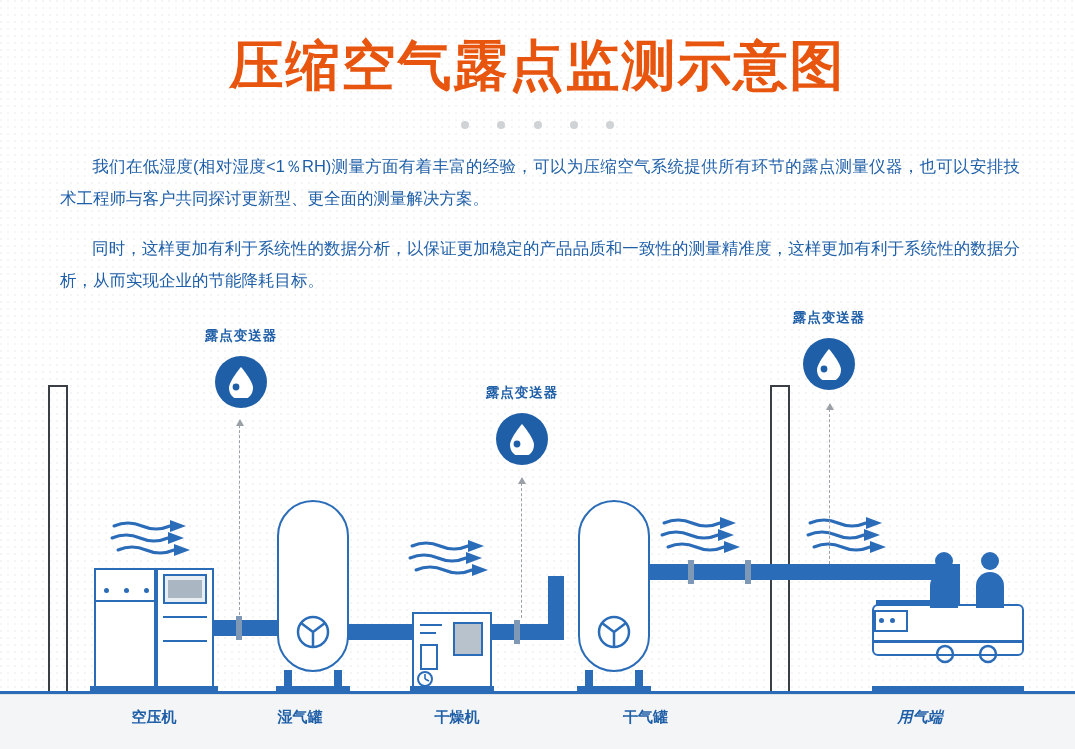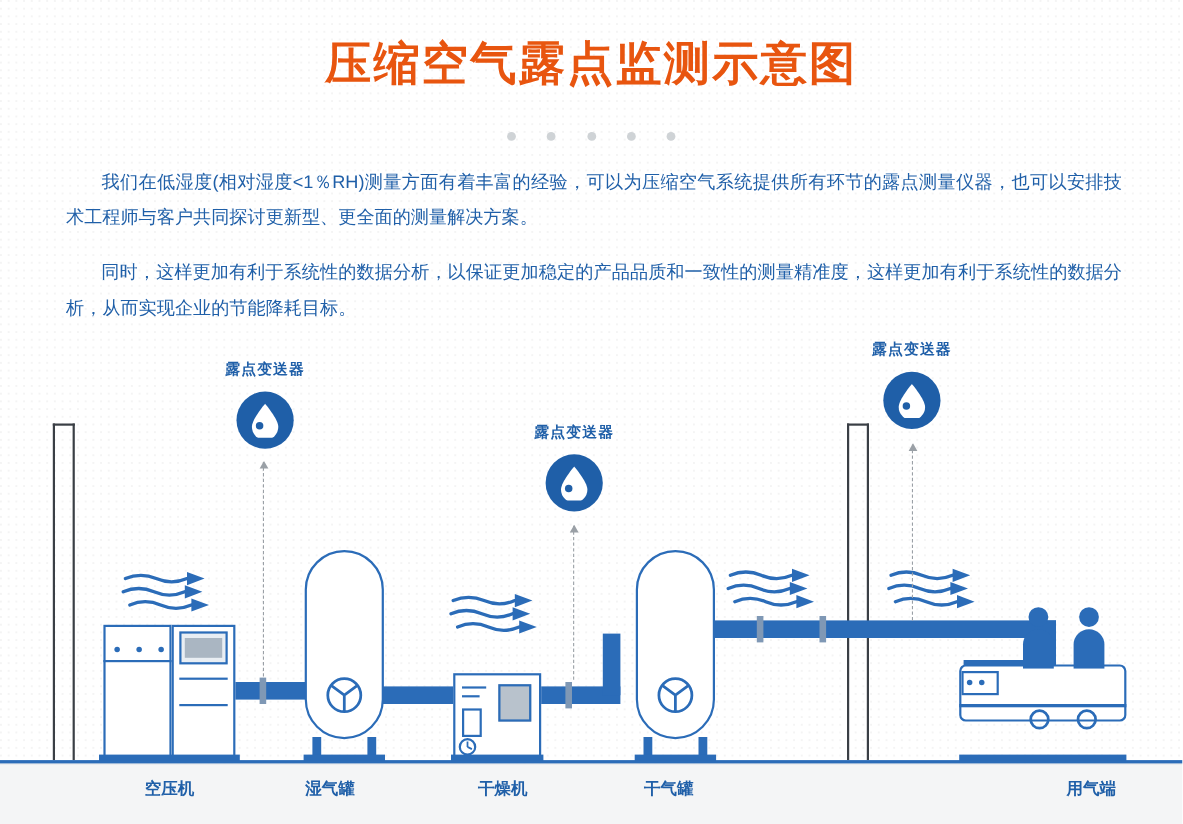--- a/index.html
+++ b/index.html
@@ -13,21 +13,21 @@
   .bg-texture{
     position:absolute;inset:0;
     background-image:
       radial-gradient(circle at 1px 1px, rgba(0,0,0,0.045) 1px, transparent 1.2px);
     background-size:7px 7px;
     pointer-events:none;
   }
   .title{
     position:absolute;top:30px;left:0;width:1075px;
     text-align:center;
-    font-size:42px;font-weight:bold;letter-spacing:2px;
+    font-size:54px;font-weight:bold;letter-spacing:2px;
     color:#E8550F;
   }
   .dots{
     position:absolute;top:115px;left:0;width:1075px;
     text-align:center;
   }
   .dots span{
     display:inline-block;width:8px;height:8px;border-radius:50%;
     background:#cfd3d6;margin:0 12px;vertical-align:middle;
   }
@@ -292,15 +292,15 @@
     </svg>
   </div>
   <div class="label" style="left:764px;top:9px;width:130px;">露点变送器</div>
 
   <div class="footer-band"></div>
   <div class="ground"></div>
 
   <div class="caption" style="left:94px;width:120px;">空压机</div>
   <div class="caption" style="left:240px;width:120px;">湿气罐</div>
   <div class="caption" style="left:397px;width:120px;">干燥机</div>
-  <div class="caption" style="left:548px;width:120px;">干气罐</div>
-  <div class="caption" style="left:932px;width:120px;">用气端</div>
+  <div class="caption" style="left:548px;width:120px;text-align:right;">干气罐</div>
+  <div class="caption" style="left:860px;width:120px;font-style:italic;">用气端</div>
 </div>
 
 </body></html>

